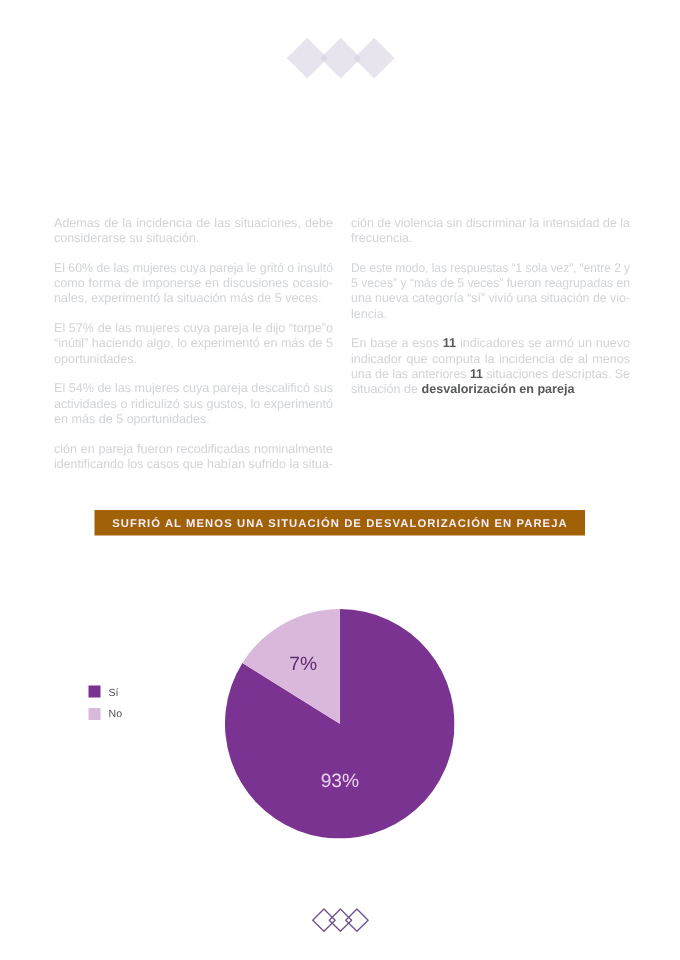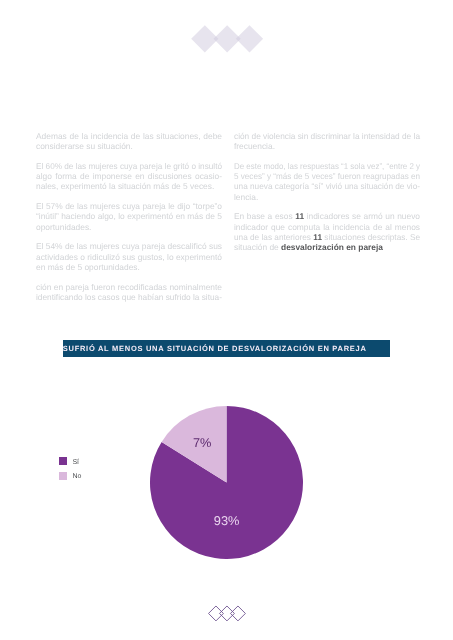--- a/index.html
+++ b/index.html
@@ -11,37 +11,37 @@
     text-rendering:geometricPrecision;
   }
   .page{position:absolute;left:0;top:0;width:453px;height:640px;}
 
   
   .top-orn{position:absolute;left:191.0px;top:24.6px;width:76px;height:32px;}
   .bottom-orn{position:absolute;left:208.4px;top:605.1px;width:38px;height:17px;}
 
   
   .cols{position:absolute;left:36px;top:126.6px;width:384px;}
-  .col{position:absolute;top:4px;width:186px;
+  .col{position:absolute;top:16px;width:186px;
        font-size:8.4px;letter-spacing:0px;color:#d2d4d7;}
   .col.left{left:0;}
   .col.right{left:198px;}
   .col p{margin:0 0 9.5px 0;}
   .col p:last-child{margin-bottom:0;}
   .col p{position:relative;}
   .col .ln{display:block;height:10.3px;line-height:10.3px;white-space:nowrap;
            transform-origin:0 50%;width:max-content;}
   .col .ln.just{width:186px;white-space:normal;
            text-align:justify;text-align-last:justify;}
   .col b{color:#58595b;font-weight:bold;}
 
   
   .banner{position:absolute;left:62.8px;top:339.6px;width:327.7px;height:17.5px;
-    background:#0c4a6e;border-radius:0;
-    display:flex;align-items:center;}
+    background:#a16207;border-radius:0;
+    display:flex;align-items:center;justify-content:center;}
   
   .banner span{color:#f6edf8;font-size:7.5px;font-weight:bold;letter-spacing:0.72px;}
 
   
   .legend{position:absolute;left:58.9px;top:454.1px;}
   .legend-row{display:flex;align-items:center;height:14.3px;}
   .swatch{width:8px;height:8px;margin-right:5.5px;}
   .legend-label{font-size:7px;color:#4c4e51;line-height:1;letter-spacing:0px;position:relative;top:1.4px;}
   .pie-wrap{position:absolute;left:150px;top:406px;width:153px;height:153px;}
   .pct{position:absolute;font-weight:normal;font-size:12.8px;line-height:1;white-space:nowrap;}
@@ -62,21 +62,21 @@
   </div>
 
   <div class="cols">
     <div class="col left">
         <p>
           <span class="ln just">Ademas de la incidencia de las situaciones, debe</span>
           <span class="ln">considerarse su situación.</span>
         </p>
         <p>
           <span class="ln" style="transform: scaleX(0.979269);">El 60% de las mujeres cuya pareja le gritó o insultó</span>
-          <span class="ln just">algo forma de imponerse en discusiones ocasio-</span>
+          <span class="ln just">como forma de imponerse en discusiones ocasio-</span>
           <span class="ln">nales, experimentó la situación más de 5 veces.</span>
         </p>
         <p>
           <span class="ln just">El 57% de las mujeres cuya pareja le dijo “torpe”o</span>
           <span class="ln just">“inútil” haciendo algo, lo experimentó en más de 5</span>
           <span class="ln">oportunidades.</span>
         </p>
         <p>
           <span class="ln just">El 54% de las mujeres cuya pareja descalificó sus</span>
           <span class="ln just">actividades o ridiculizó sus gustos, lo experimentó</span>

